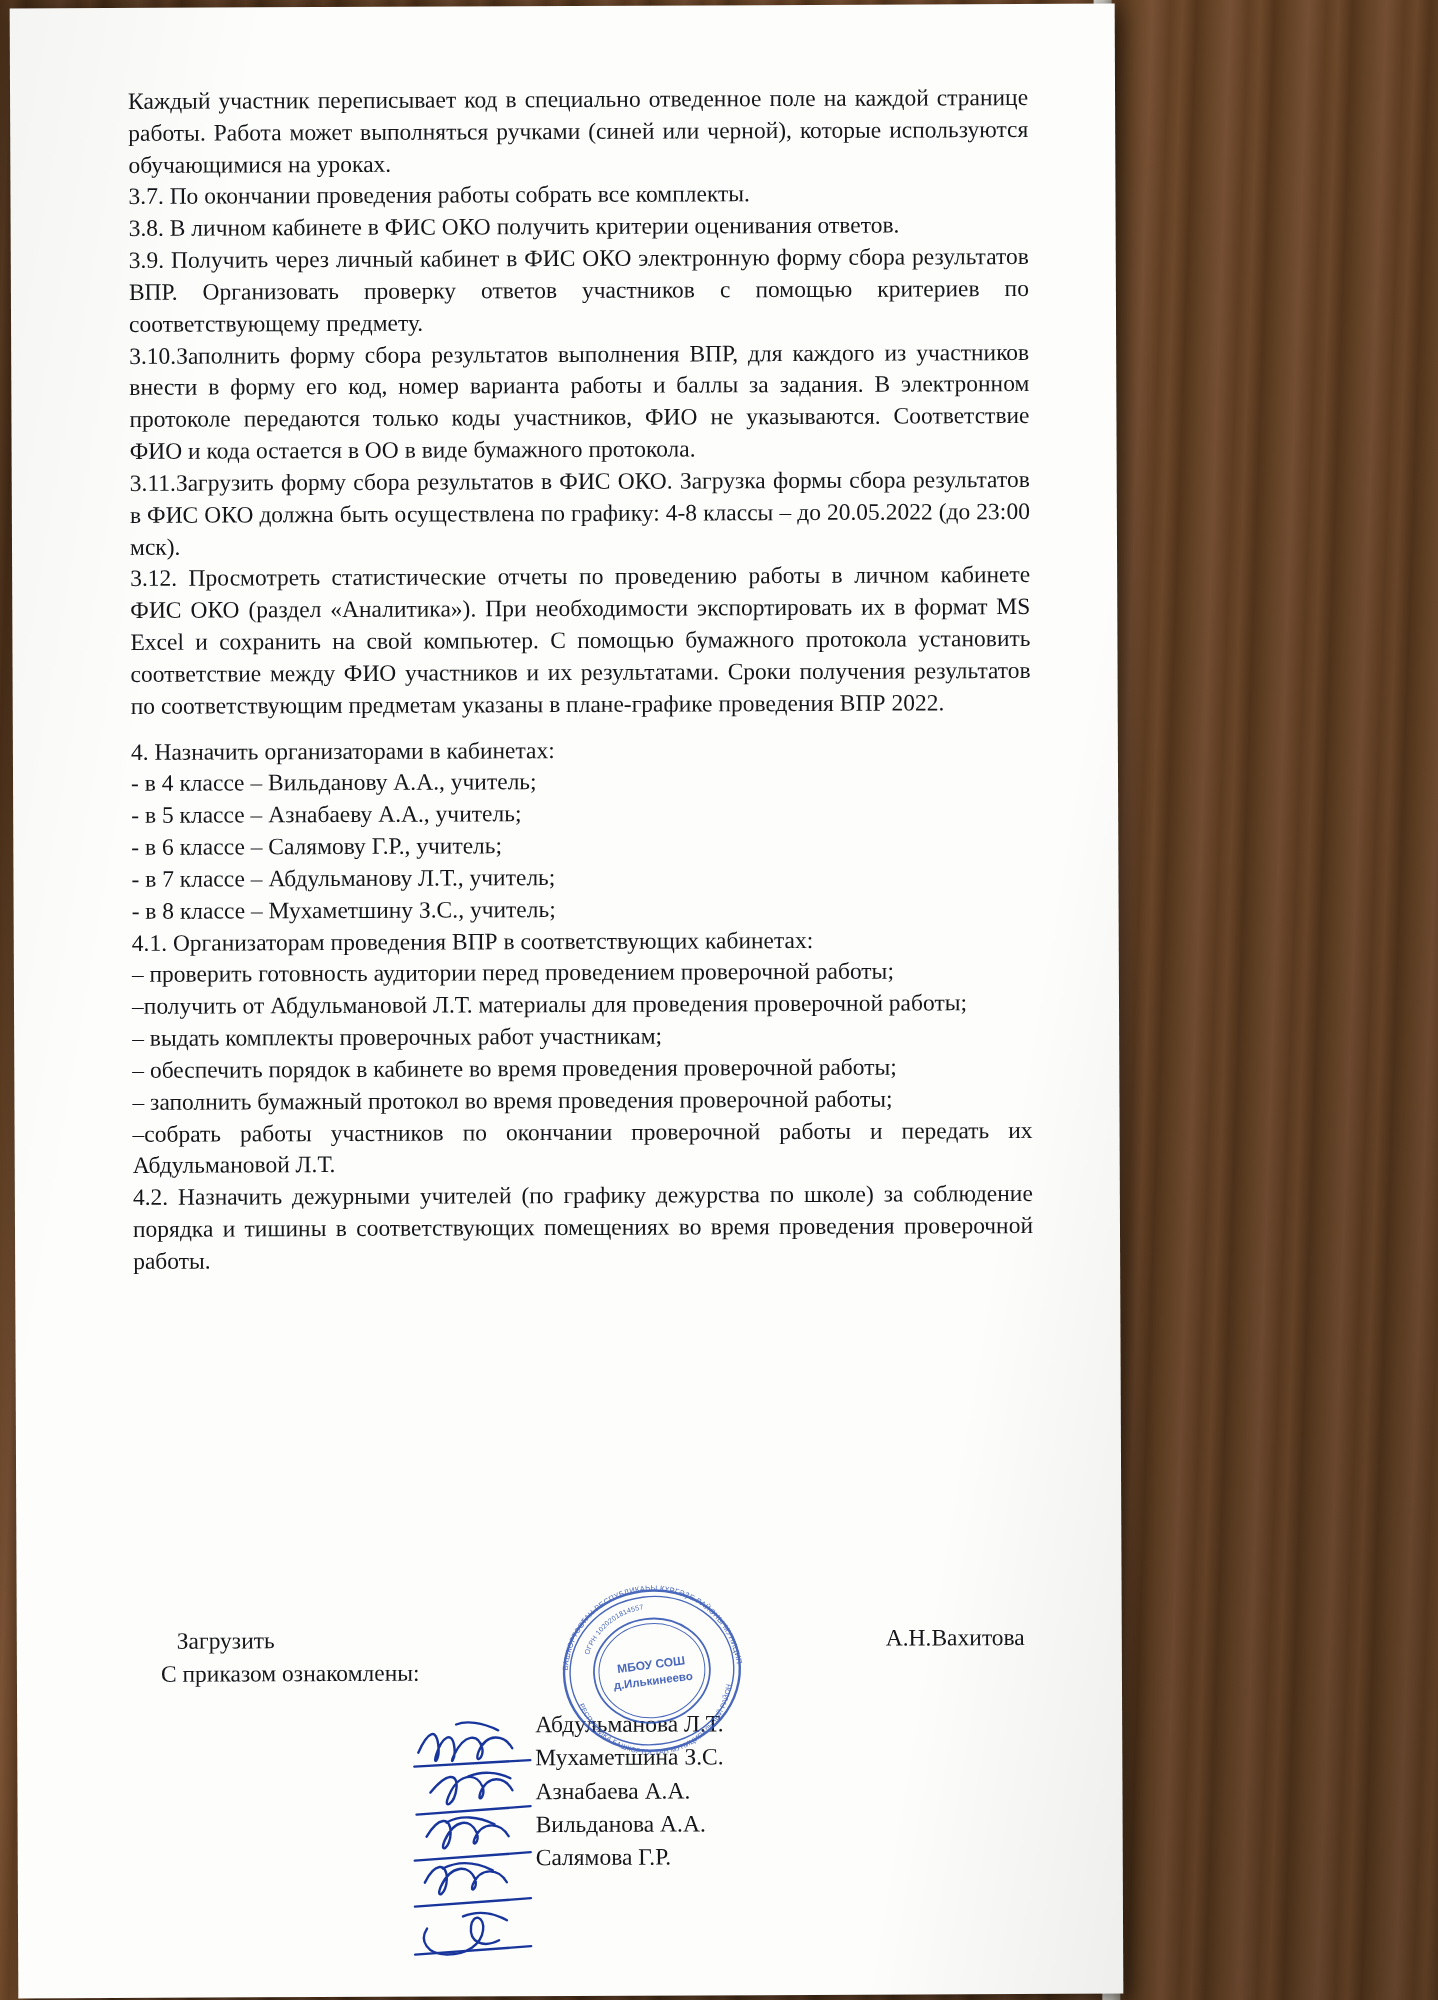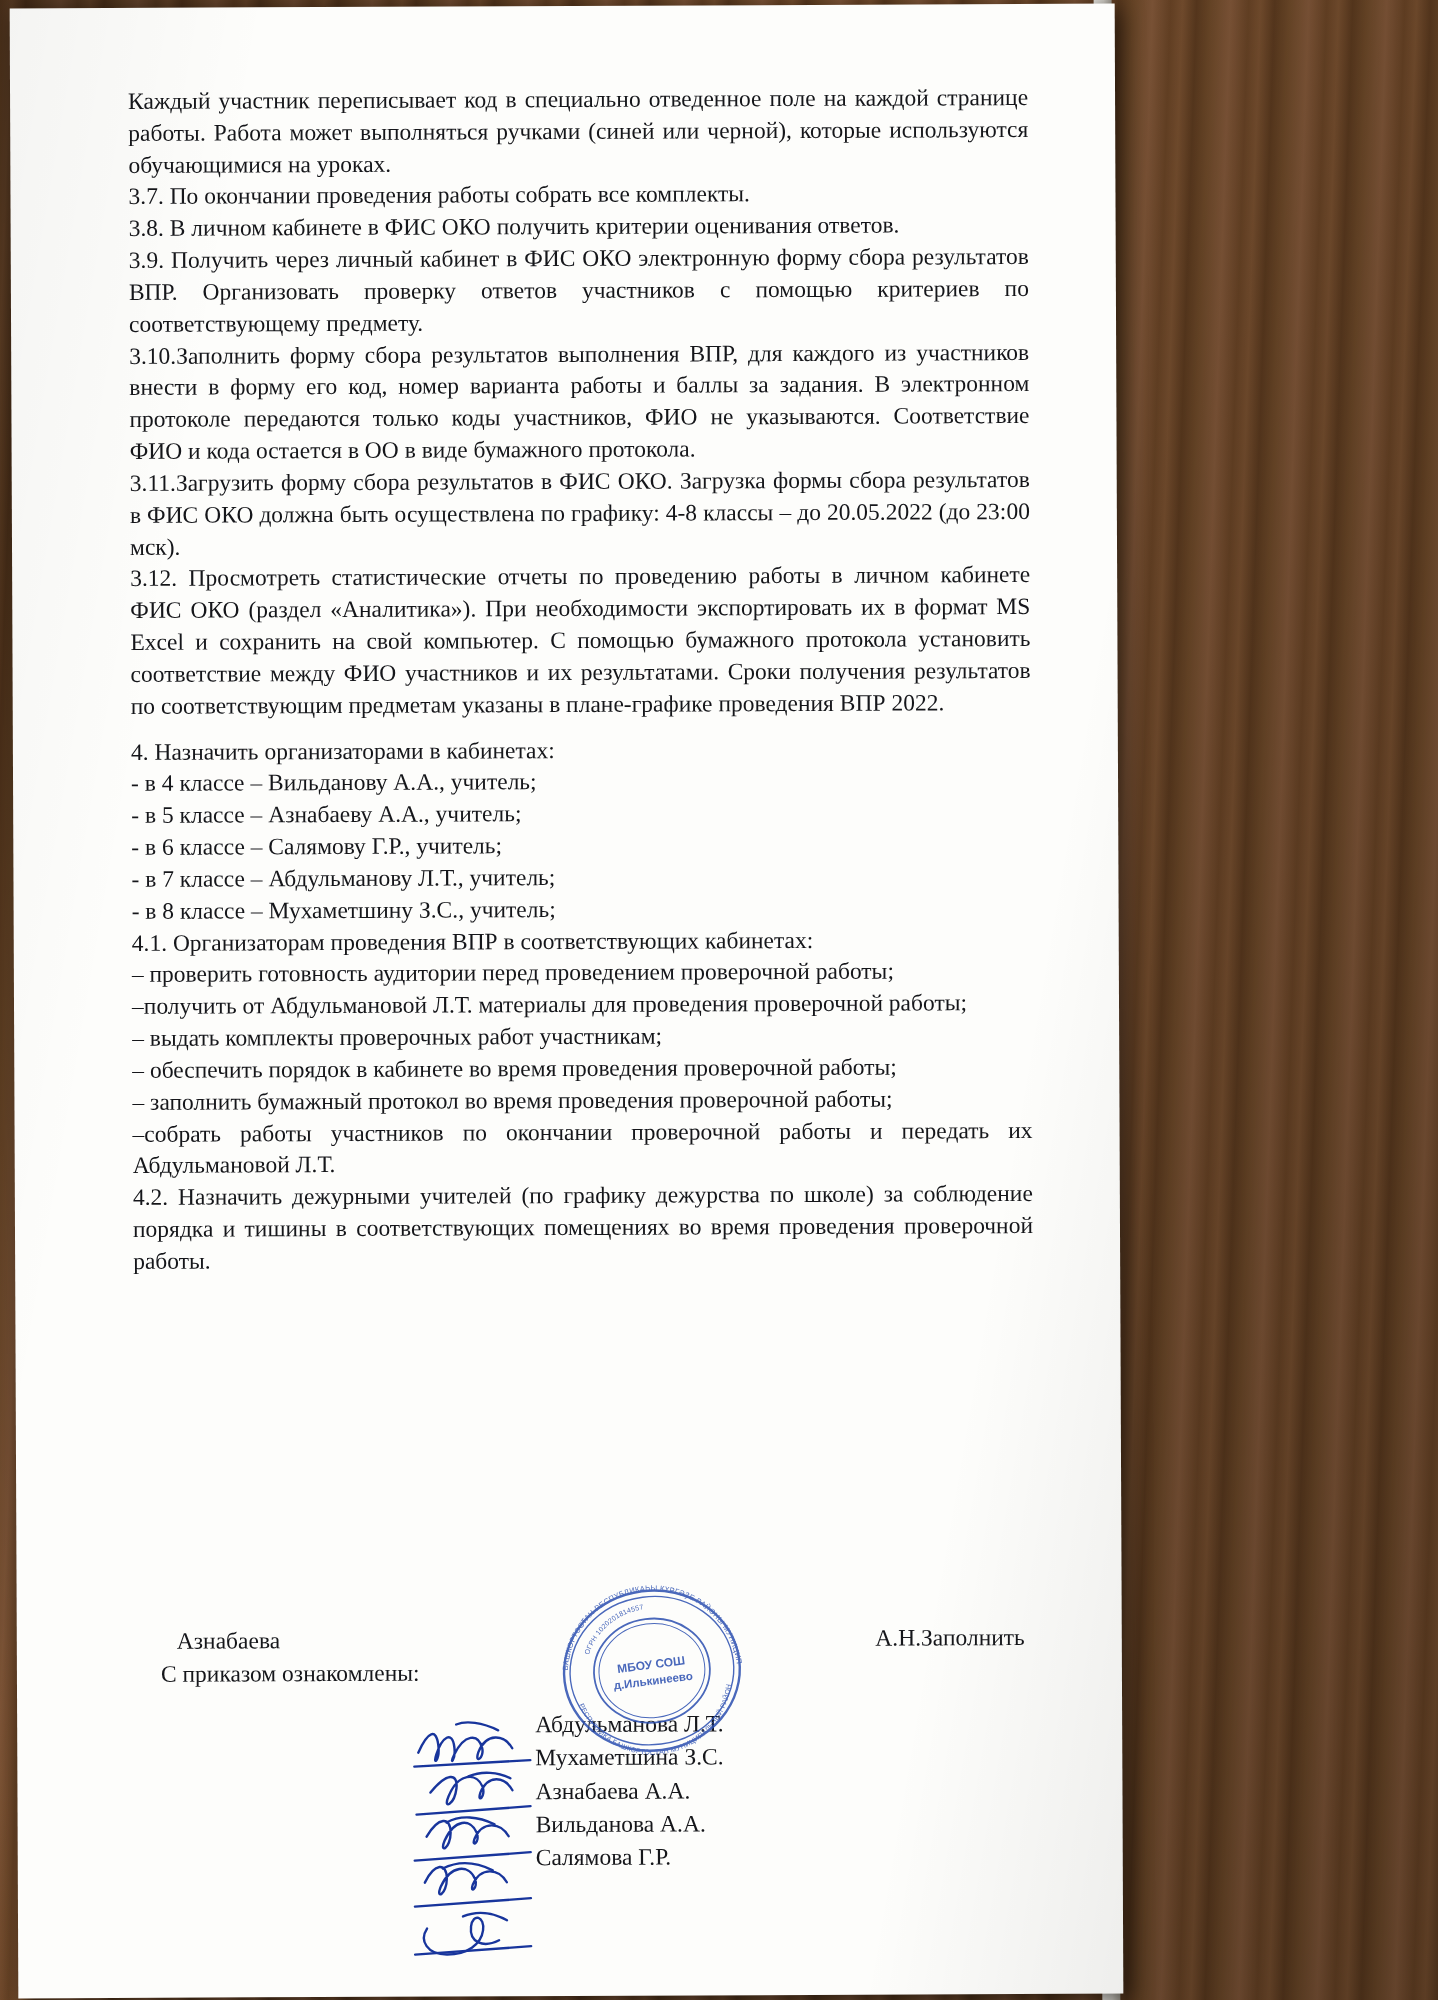--- a/index.html
+++ b/index.html
@@ -164,22 +164,22 @@
     <p class="p listline">– выдать комплекты проверочных работ участникам;</p>
     <p class="p listline">– обеспечить порядок в кабинете во время проведения проверочной работы;</p>
     <p class="p listline">– заполнить бумажный протокол во время проведения проверочной работы;</p>
     <p class="p just">–собрать работы участников по окончании проверочной работы и передать их Абдульмановой Л.Т.</p>
 
     <p class="p just">4.2. Назначить дежурными учителей (по графику дежурства по школе) за соблюдение порядка и тишины в соответствующих помещениях во время проведения проверочной работы.</p>
   </div>
 
   <div class="sig-block">
     <div class="sig-row-director">
-      <span>Азнабаева</span>
-      <span>А.Н.Заполнить</span>
+      <span>Загрузить</span>
+      <span>А.Н.Вахитова</span>
     </div>
     <div class="sig-ack">С приказом ознакомлены:</div>
     <div class="sig-names">
       <div>Абдульманова Л.Т.</div>
       <div>Мухаметшина З.С.</div>
       <div>Азнабаева А.А.</div>
       <div>Вильданова А.А.</div>
       <div>Салямова Г.Р.</div>
     </div>
   </div>

